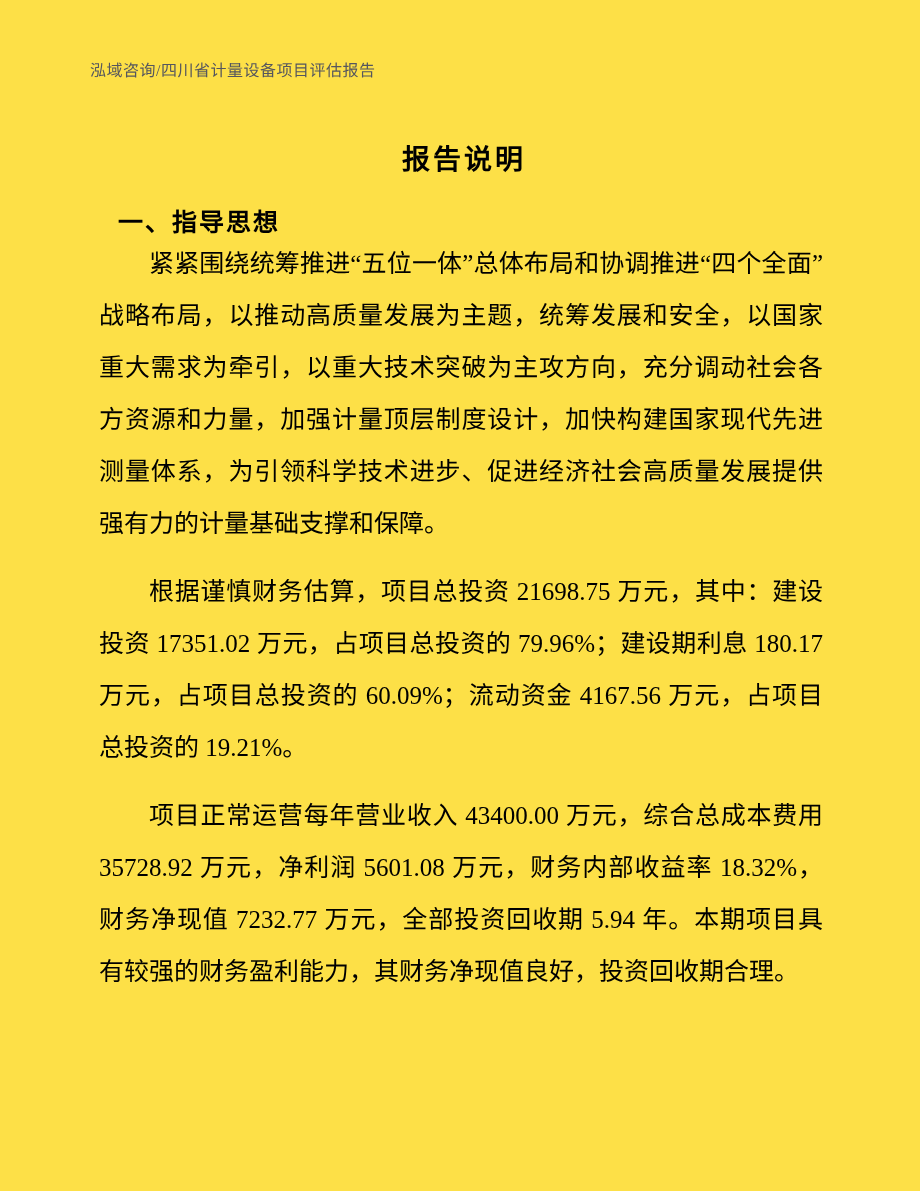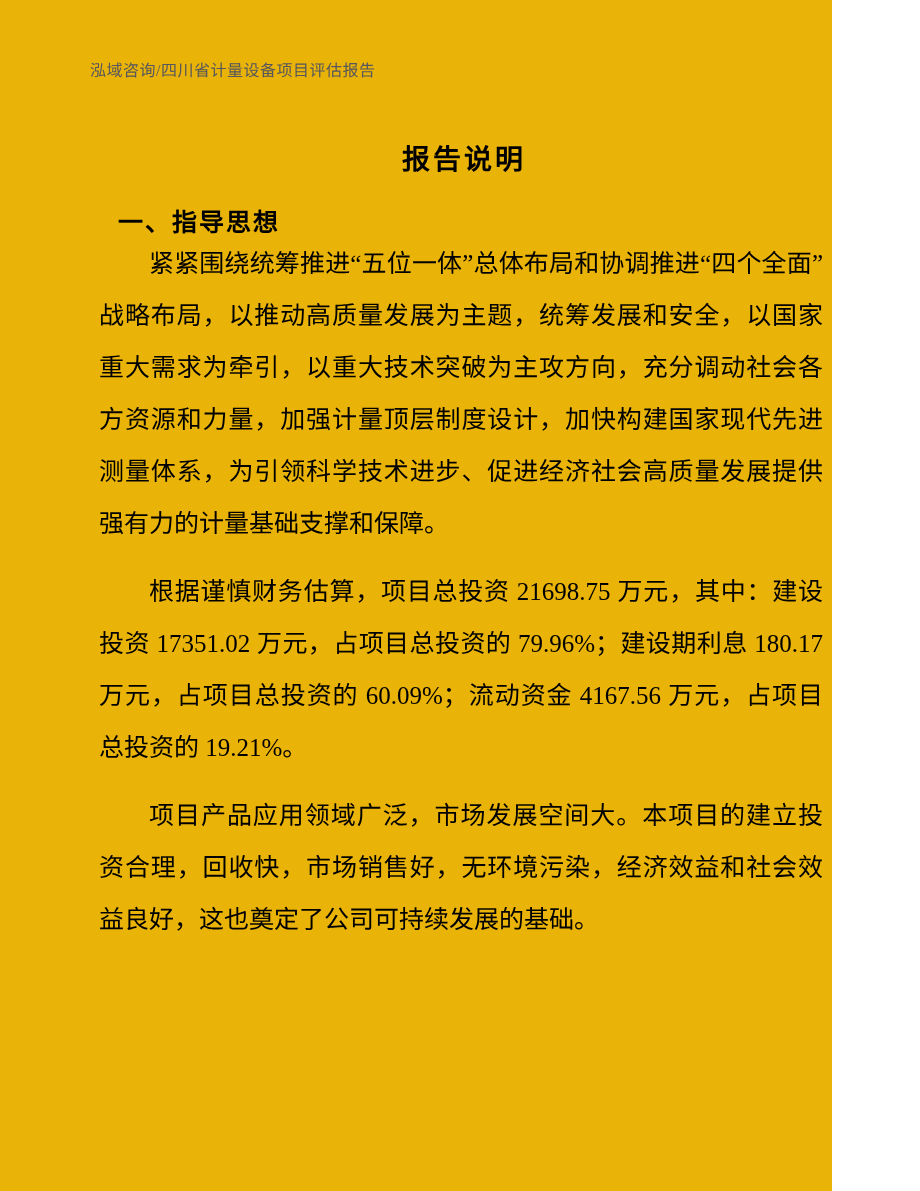--- a/index.html
+++ b/index.html
@@ -2,23 +2,23 @@
 <html lang="zh-CN"><head>
 <meta charset="utf-8">
 <style>
   html, body {
     margin: 0;
     padding: 0;
     background: #ffffff;
   }
   .page {
     position: relative;
-    width: 832px;
+    width: 920px;
     height: 1191px;
-    background: #eab308;
+    background: #fde047;
     overflow: hidden;
     font-family: "Liberation Serif", "DejaVu Serif", serif;
     color: #000000;
   }
   .doc-header {
     position: absolute;
     top: 57px;
     left: 90px;
     font-size: 16px;
     letter-spacing: 0.5px;
@@ -68,16 +68,16 @@
 
   <div class="doc-header">泓域咨询/四川省计量设备项目评估报告</div>
 
   <h1 class="doc-title">报告说明</h1>
 
   <h2 class="section-heading">一、指导思想</h2>
 
   <div class="content">
     <p>紧紧围绕统筹推进“五位一体”总体布局和协调推进“四个全面”战略布局，以推动高质量发展为主题，统筹发展和安全，以国家重大需求为牵引，以重大技术突破为主攻方向，充分调动社会各方资源和力量，加强计量顶层制度设计，加快构建国家现代先进测量体系，为引领科学技术进步、促进经济社会高质量发展提供强有力的计量基础支撑和保障。</p>
     <p>根据谨慎财务估算，项目总投资 21698.75 万元，其中：建设投资 17351.02 万元，占项目总投资的 79.96%；建设期利息 180.17 万元，占项目总投资的 60.09%；流动资金 4167.56 万元，占项目总投资的 19.21%。</p>
-    <p>项目产品应用领域广泛，市场发展空间大。本项目的建立投资合理，回收快，市场销售好，无环境污染，经济效益和社会效益良好，这也奠定了公司可持续发展的基础。</p>
+    <p>项目正常运营每年营业收入 43400.00 万元，综合总成本费用 35728.92 万元，净利润 5601.08 万元，财务内部收益率 18.32%，财务净现值 7232.77 万元，全部投资回收期 5.94 年。本期项目具有较强的财务盈利能力，其财务净现值良好，投资回收期合理。</p>
   </div>
 
 </div>
 
 </body></html>

